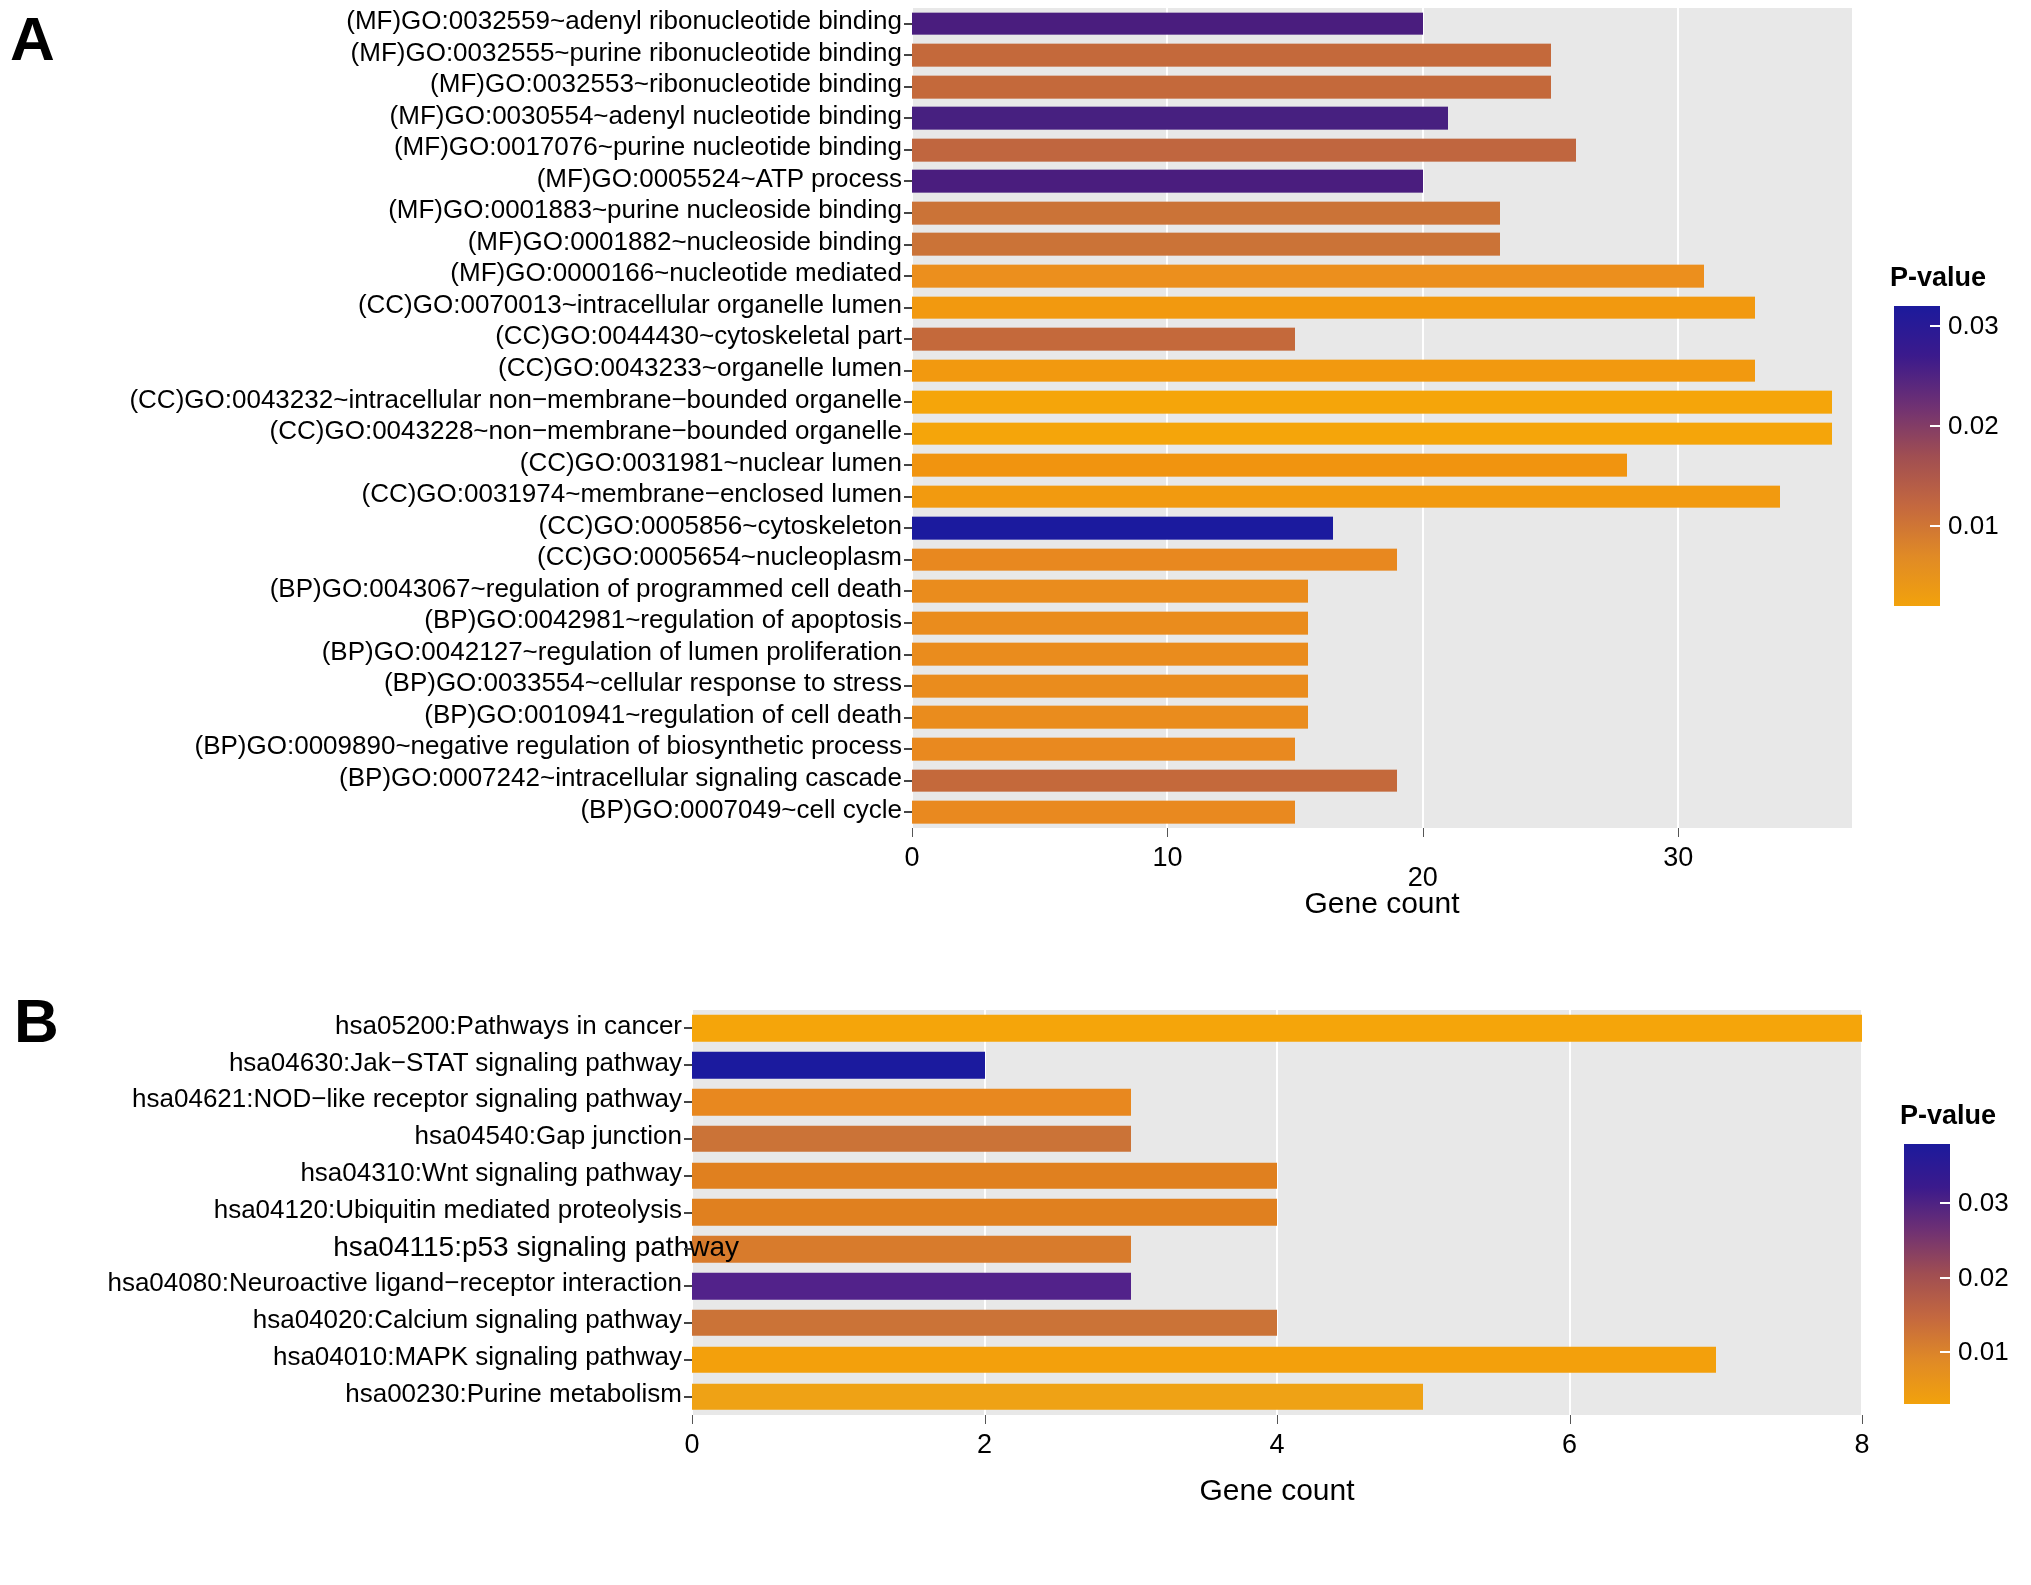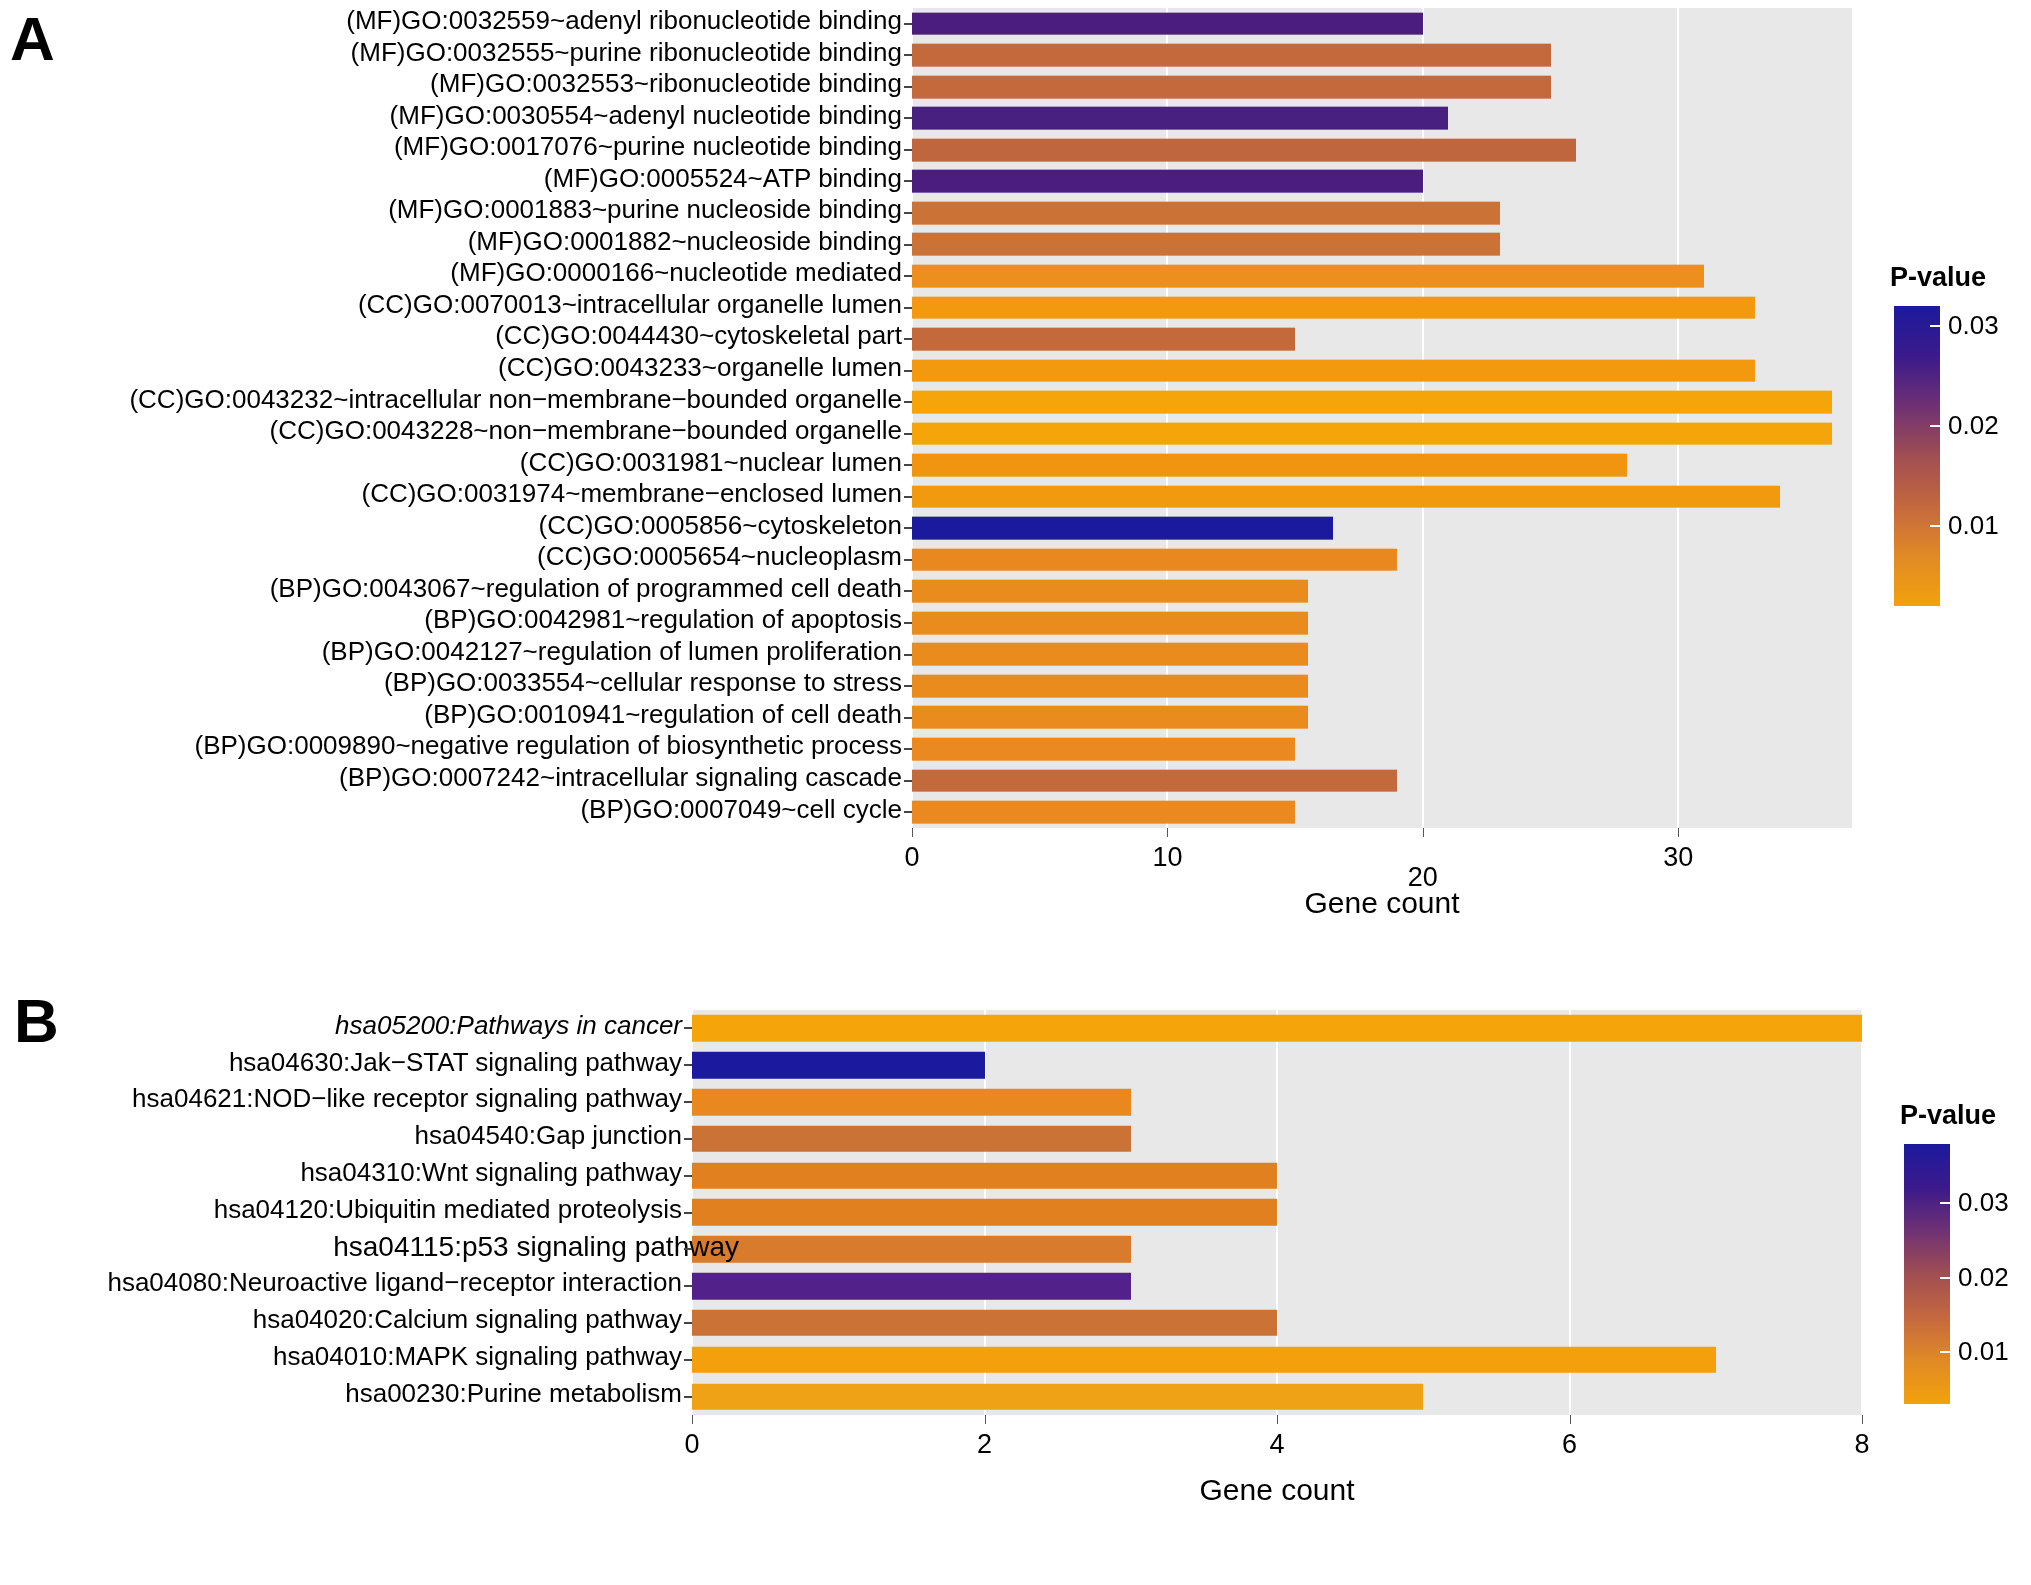--- a/index.html
+++ b/index.html
@@ -212,21 +212,21 @@
       <div class="cat-label" style="right: 1129px; top: 5.04923px; font-size: 26px;">(MF)GO:0032559~adenyl ribonucleotide binding</div>
       <div class="cat-label" style="right: 1119px; top: 22.7692px; width: 8px; height: 2px; background: rgb(68, 68, 68);"></div>
       <div class="cat-label" style="right: 1129px; top: 36.5877px; font-size: 26px;">(MF)GO:0032555~purine ribonucleotide binding</div>
       <div class="cat-label" style="right: 1119px; top: 54.3077px; width: 8px; height: 2px; background: rgb(68, 68, 68);"></div>
       <div class="cat-label" style="right: 1129px; top: 68.1262px; font-size: 26px;">(MF)GO:0032553~ribonucleotide binding</div>
       <div class="cat-label" style="right: 1119px; top: 85.8462px; width: 8px; height: 2px; background: rgb(68, 68, 68);"></div>
       <div class="cat-label" style="right: 1129px; top: 99.6646px; font-size: 26px;">(MF)GO:0030554~adenyl nucleotide binding</div>
       <div class="cat-label" style="right: 1119px; top: 117.385px; width: 8px; height: 2px; background: rgb(68, 68, 68);"></div>
       <div class="cat-label" style="right: 1129px; top: 131.203px; font-size: 26px;">(MF)GO:0017076~purine nucleotide binding</div>
       <div class="cat-label" style="right: 1119px; top: 148.923px; width: 8px; height: 2px; background: rgb(68, 68, 68);"></div>
-      <div class="cat-label" style="right: 1129px; top: 162.742px; font-size: 26px;">(MF)GO:0005524~ATP binding</div>
+      <div class="cat-label" style="right: 1129px; top: 162.742px; font-size: 26px;">(MF)GO:0005524~ATP process</div>
       <div class="cat-label" style="right: 1119px; top: 180.462px; width: 8px; height: 2px; background: rgb(68, 68, 68);"></div>
       <div class="cat-label" style="right: 1129px; top: 194.28px; font-size: 26px;">(MF)GO:0001883~purine nucleoside binding</div>
       <div class="cat-label" style="right: 1119px; top: 212px; width: 8px; height: 2px; background: rgb(68, 68, 68);"></div>
       <div class="cat-label" style="right: 1129px; top: 225.818px; font-size: 26px;">(MF)GO:0001882~nucleoside binding</div>
       <div class="cat-label" style="right: 1119px; top: 243.538px; width: 8px; height: 2px; background: rgb(68, 68, 68);"></div>
       <div class="cat-label" style="right: 1129px; top: 257.357px; font-size: 26px;">(MF)GO:0000166~nucleotide mediated</div>
       <div class="cat-label" style="right: 1119px; top: 275.077px; width: 8px; height: 2px; background: rgb(68, 68, 68);"></div>
       <div class="cat-label" style="right: 1129px; top: 288.895px; font-size: 26px;">(CC)GO:0070013~intracellular organelle lumen</div>
       <div class="cat-label" style="right: 1119px; top: 306.615px; width: 8px; height: 2px; background: rgb(68, 68, 68);"></div>
       <div class="cat-label" style="right: 1129px; top: 320.434px; font-size: 26px;">(CC)GO:0044430~cytoskeletal part</div>
@@ -327,21 +327,21 @@
         </div>
         <div class="row" style="height: 36.8182px;">
           <div class="bar" title="hsa04010:MAPK signaling pathway — 7" style="width: 1023.75px; background: rgb(243, 160, 12);"></div>
         </div>
         <div class="row" style="height: 36.8182px;">
           <div class="bar" title="hsa00230:Purine metabolism — 5" style="width: 731.25px; background: rgb(239, 162, 21);"></div>
         </div>
       </div>
     </div>
   <div id="b-labels">
-      <div class="cat-label" style="right: 1349px; top: 49.6891px; font-size: 26px; font-style: italic;">hsa05200:Pathways in cancer</div>
+      <div class="cat-label" style="right: 1349px; top: 49.6891px; font-size: 26px;">hsa05200:Pathways in cancer</div>
       <div class="cat-label" style="right: 1339px; top: 67.4091px; width: 8px; height: 2px; background: rgb(68, 68, 68);"></div>
       <div class="cat-label" style="right: 1349px; top: 86.5073px; font-size: 26px;">hsa04630:Jak−STAT signaling pathway</div>
       <div class="cat-label" style="right: 1339px; top: 104.227px; width: 8px; height: 2px; background: rgb(68, 68, 68);"></div>
       <div class="cat-label" style="right: 1349px; top: 123.325px; font-size: 26px;">hsa04621:NOD−like receptor signaling pathway</div>
       <div class="cat-label" style="right: 1339px; top: 141.045px; width: 8px; height: 2px; background: rgb(68, 68, 68);"></div>
       <div class="cat-label" style="right: 1349px; top: 160.144px; font-size: 26px;">hsa04540:Gap junction</div>
       <div class="cat-label" style="right: 1339px; top: 177.864px; width: 8px; height: 2px; background: rgb(68, 68, 68);"></div>
       <div class="cat-label" style="right: 1349px; top: 196.962px; font-size: 26px;">hsa04310:Wnt signaling pathway</div>
       <div class="cat-label" style="right: 1339px; top: 214.682px; width: 8px; height: 2px; background: rgb(68, 68, 68);"></div>
       <div class="cat-label" style="right: 1349px; top: 233.78px; font-size: 26px;">hsa04120:Ubiquitin mediated proteolysis</div>

